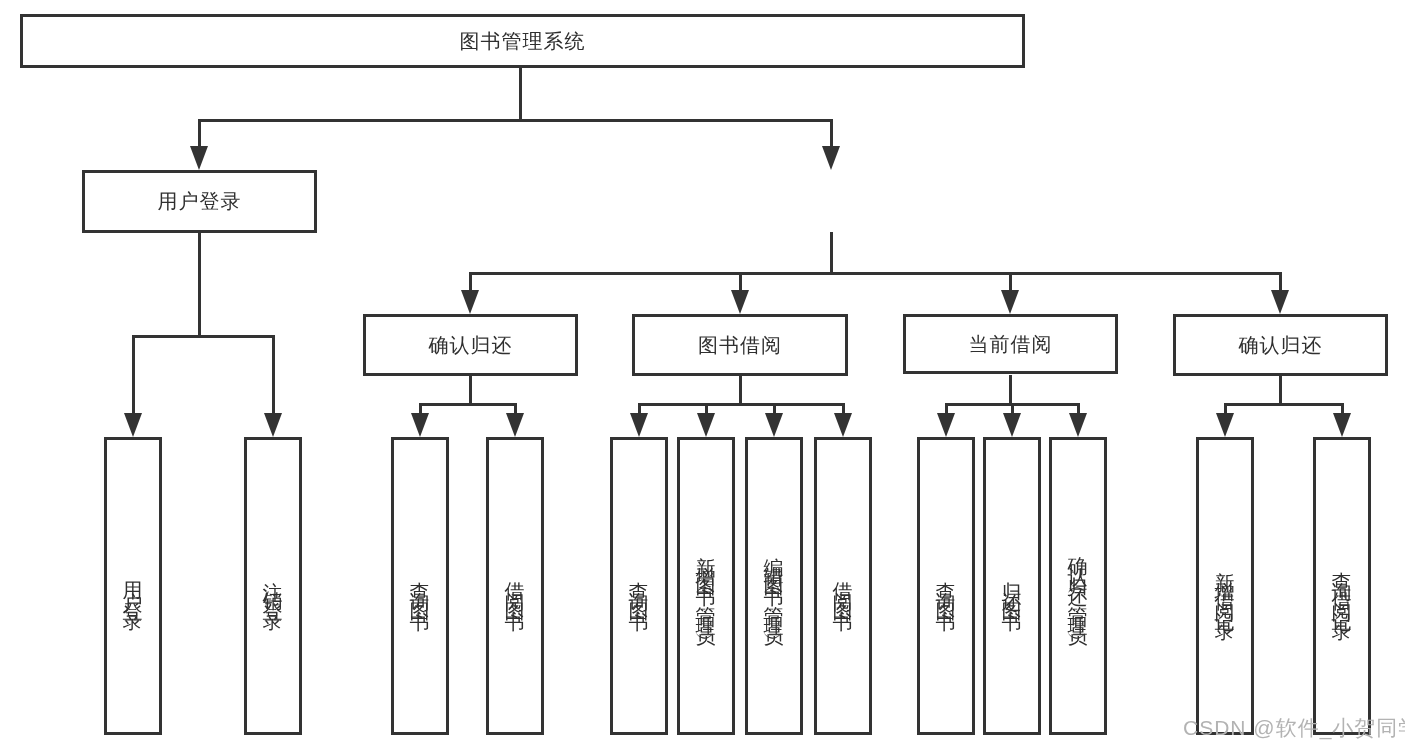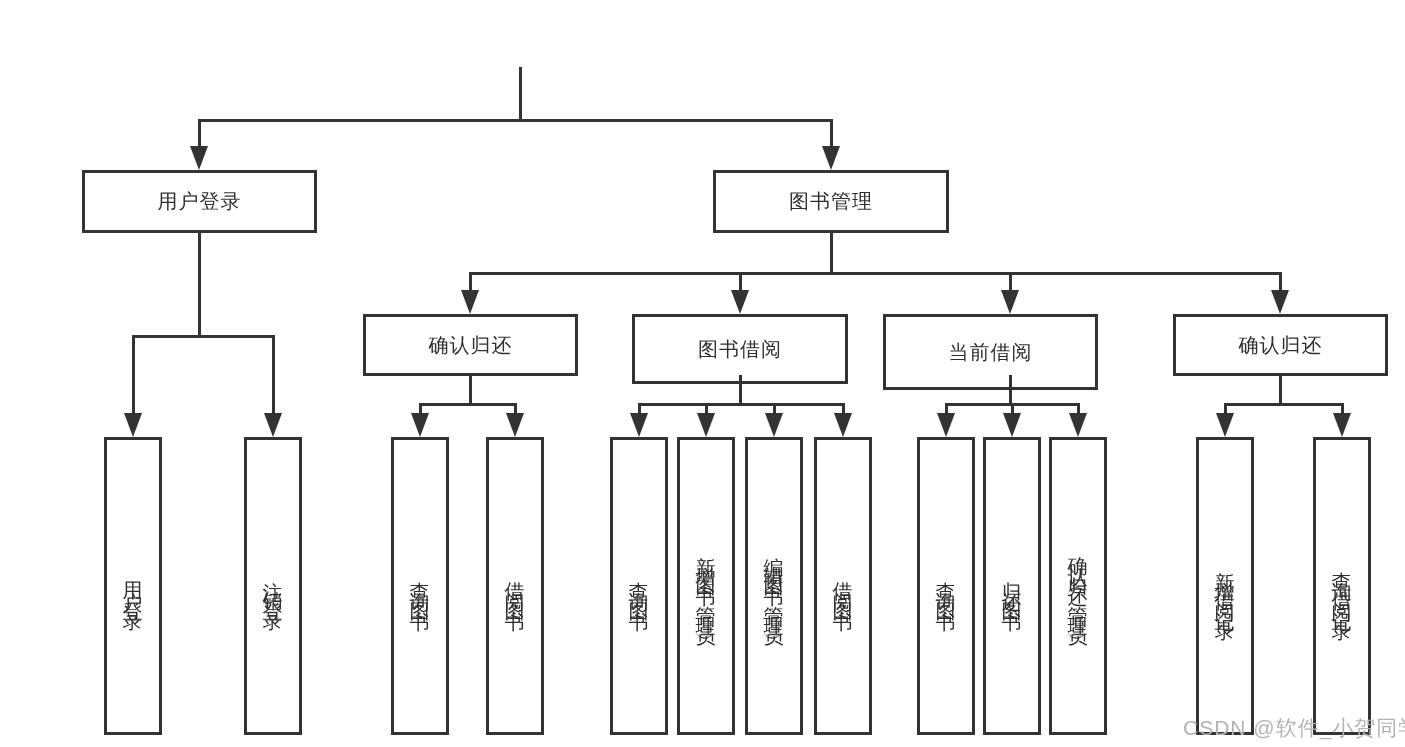--- a/index.html
+++ b/index.html
@@ -27,33 +27,33 @@
   .watermark{
     position:absolute;left:1183px;top:714px;font-size:21px;color:#b3b3b3;
     letter-spacing:1px;white-space:nowrap;
   }
 </style>
 </head>
 <body>
 
 <div id="canvas">
 
+  <div class="box" style="left:20px;top:14px;width:1005px;height:54px;">
+      <span>图书管理系统</span>
+    </div>
 
   <div class="v" style="left:519px;top:67px;height:54px;"></div>
   <div class="h" style="left:198px;top:119px;width:635px;"></div>
   <div class="v" style="left:198px;top:119px;height:32px;"></div>
   <div class="ah" style="left:190px;top:146px;"></div>
   <div class="v" style="left:830px;top:119px;height:32px;"></div>
   <div class="ah" style="left:822px;top:146px;"></div>
 
   <div class="box" style="left:82px;top:170px;width:235px;height:63px;">
       <span>用户登录</span>
-    </div>
-  <div class="box" style="left:713px;top:170px;width:236px;height:63px;">
-      <span>图书管理</span>
     </div>
 
   <div class="v" style="left:198px;top:232px;height:105px;"></div>
   <div class="h" style="left:132px;top:335px;width:143px;"></div>
   <div class="v" style="left:132px;top:335px;height:84px;"></div>
   <div class="ah" style="left:124px;top:413px;"></div>
   <div class="v" style="left:272px;top:335px;height:84px;"></div>
   <div class="ah" style="left:264px;top:413px;"></div>
 
   <div class="v" style="left:830px;top:232px;height:43px;"></div>
@@ -63,24 +63,24 @@
   <div class="v" style="left:739px;top:272px;height:24px;"></div>
   <div class="ah" style="left:731px;top:290px;"></div>
   <div class="v" style="left:1009px;top:272px;height:24px;"></div>
   <div class="ah" style="left:1001px;top:290px;"></div>
   <div class="v" style="left:1279px;top:272px;height:24px;"></div>
   <div class="ah" style="left:1271px;top:290px;"></div>
 
   <div class="box" style="left:363px;top:314px;width:215px;height:62px;">
       <span>确认归还</span>
     </div>
-  <div class="box" style="left:632px;top:314px;width:216px;height:70px;">
+  <div class="box" style="left:632px;top:314px;width:216px;height:62px;">
       <span>图书借阅</span>
     </div>
-  <div class="box" style="left:883px;top:314px;width:215px;height:76px;">
+  <div class="box" style="left:903px;top:314px;width:215px;height:60px;">
       <span>当前借阅</span>
     </div>
   <div class="box" style="left:1173px;top:314px;width:215px;height:62px;">
       <span>确认归还</span>
     </div>
 
   <div class="v" style="left:469px;top:375px;height:30px;"></div>
   <div class="h" style="left:419px;top:403px;width:98px;"></div>
   <div class="v" style="left:419px;top:403px;height:15px;"></div>
   <div class="ah" style="left:411px;top:413px;"></div>

